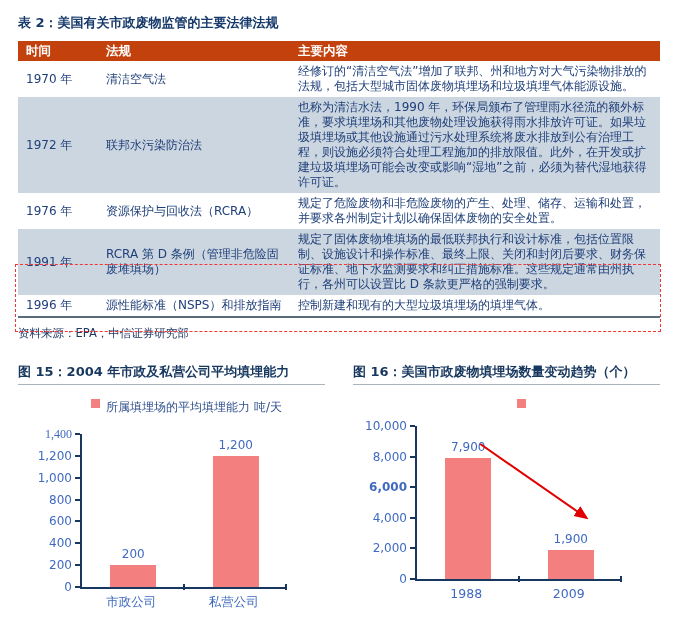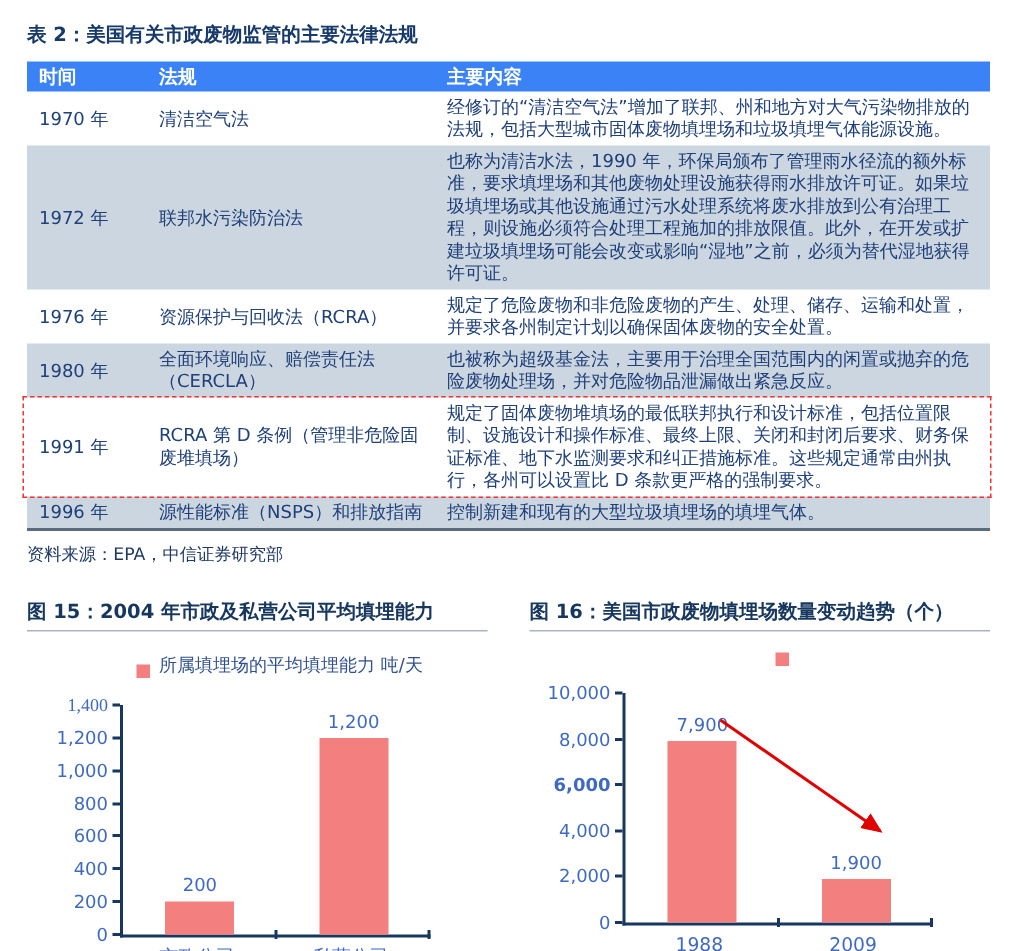--- a/index.html
+++ b/index.html
@@ -15,42 +15,42 @@
   }
   .table-wrap { position:relative; width:642px; }
   table.reg-table {
     border-collapse:collapse; width:642px; table-layout:fixed;
     border-bottom:2px solid #5a6b7c;
   }
   table.reg-table col.c1 { width:80px; }
   table.reg-table col.c2 { width:192px; }
   table.reg-table col.c3 { width:370px; }
   table.reg-table thead th {
-    background:#3b82f6; color:#ffffff; text-align:left; font-weight:bold;
+    background:#c2410c; color:#ffffff; text-align:left; font-weight:bold;
     font-size:12.5px; padding:2px 8px; line-height:16px;
   }
   table.reg-table tbody td {
     padding:3px 8px; font-size:12px; line-height:15px;
     color:#20407a; vertical-align:middle;
   }
   table.reg-table tbody tr:nth-child(even) { background:#ccd6e0; }
   .hl-overlay {
     position:absolute; left:-3px; width:646px; box-sizing:border-box;
     border:1px dashed #f23434; pointer-events:none;
   }
   .table-source { font-size:11.5px; color:#1f3864; margin-top:8px; }
 
   .charts { display:flex; gap:28px; margin-top:22px; }
   .chart-section { width:307px; }
   .chart-title {
     font-size:13px; font-weight:bold; color:#17375e; margin:0;
     padding-bottom:3px; border-bottom:1px solid #a9b4bf;
   }
   .legend {
-    display:flex; justify-content:center; align-items:flex-end; gap:6px;
+    display:flex; justify-content:center; align-items:flex-start; gap:6px;
     font-size:12px; color:#31518f; margin:14px 0 18px 30px;
   }
   .swatch { width:9px; height:9px; display:inline-block; }
   .plot-area {
     position:relative; height:153px; width:205px; margin-left:62px;
     border-left:2px solid #17375e; border-bottom:2px solid #17375e;
   }
   .tick-label {
     position:absolute; left:-62px; width:52px; text-align:right;
     font-size:12px; color:#3f6ac0; line-height:14px;
@@ -92,25 +92,20 @@
           </tr>
           <tr>
             <td>1972 年</td>
             <td>联邦水污染防治法</td>
             <td>也称为清洁水法，1990 年，环保局颁布了管理雨水径流的额外标准，要求填埋场和其他废物处理设施获得雨水排放许可证。如果垃圾填埋场或其他设施通过污水处理系统将废水排放到公有治理工程，则设施必须符合处理工程施加的排放限值。此外，在开发或扩建垃圾填埋场可能会改变或影响“湿地”之前，必须为替代湿地获得许可证。</td>
           </tr>
           <tr>
             <td>1976 年</td>
             <td>资源保护与回收法（RCRA）</td>
             <td>规定了危险废物和非危险废物的产生、处理、储存、运输和处置，并要求各州制定计划以确保固体废物的安全处置。</td>
-          </tr>
-          <tr>
-            <td>1980 年</td>
-            <td>全面环境响应、赔偿责任法（CERCLA）</td>
-            <td>也被称为超级基金法，主要用于治理全国范围内的闲置或抛弃的危险废物处理场，并对危险物品泄漏做出紧急反应。</td>
           </tr>
           <tr>
             <td>1991 年</td>
             <td>RCRA 第 D 条例（管理非危险固废堆填场）</td>
             <td>规定了固体废物堆填场的最低联邦执行和设计标准，包括位置限制、设施设计和操作标准、最终上限、关闭和封闭后要求、财务保证标准、地下水监测要求和纠正措施标准。这些规定通常由州执行，各州可以设置比 D 条款更严格的强制要求。</td>
           </tr>
           <tr>
             <td>1996 年</td>
             <td>源性能标准（NSPS）和排放指南</td>
             <td>控制新建和现有的大型垃圾填埋场的填埋气体。</td>

